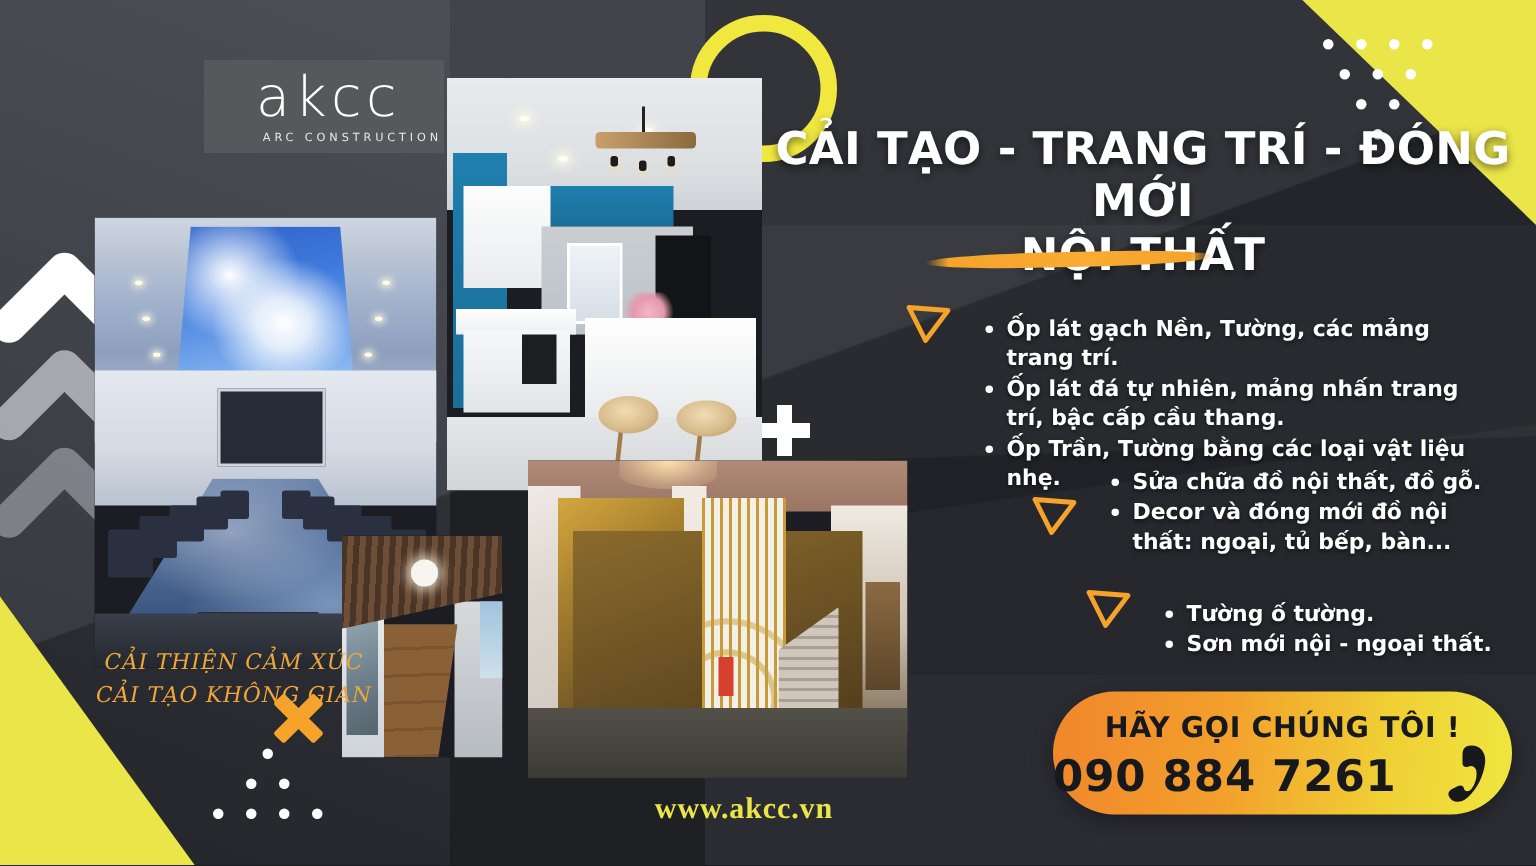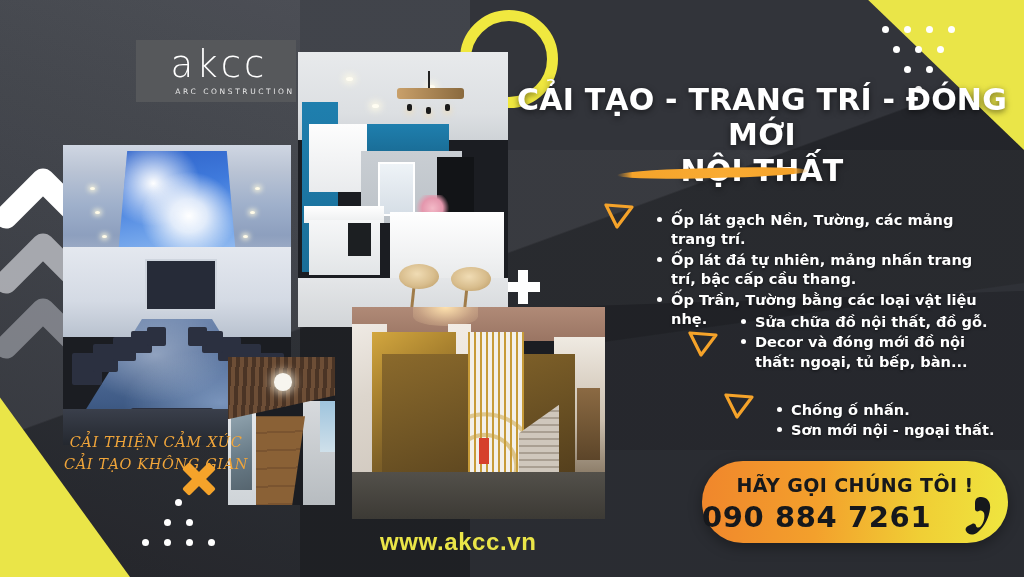--- a/index.html
+++ b/index.html
@@ -271,23 +271,23 @@
   .cta-phone{position:absolute;right:14px;top:34px;}
 
   
   .tagline{
     position:absolute;left:56px;top:432px;width:200px;text-align:center;
     color:#f0a53a;font-size:14.5px;line-height:1.5;letter-spacing:.6px;
     font-family:"DejaVu Serif",serif;font-style:italic;
   }
   .tagline span{display:block;}
   .url{
-    position:absolute;left:380px;top:528px;width:232px;text-align:left;
-    color:#eae548;font-weight:bold;font-size:24px;letter-spacing:.6px;
-    font-family:Liberation Sans, sans-serif;
+    position:absolute;left:380px;top:528px;width:232px;text-align:center;
+    color:#eae548;font-weight:bold;font-size:20px;letter-spacing:.6px;
+    font-family:Liberation Serif, serif;
   }
 </style>
 </head>
 <body>
 
 <div id="poster">
 
   <div class="bg-base"></div>
   <div class="bg-diag-dark"></div>
   <div class="bg-leftwash"></div>
@@ -446,21 +446,21 @@
       <li>Sửa chữa đồ nội thất, đồ gỗ.</li>
       <li>Decor và đóng mới đồ nội thất: ngoại, tủ bếp, bàn...</li>
     </ul>
   </div>
 
   <div class="grp grp3">
     <svg class="tri" width="30" height="28" viewBox="0 0 30 28">
       <path d="M2 3 L28 5 L13 25 Z" fill="none" stroke="#f5a32a" stroke-width="3.2" stroke-linejoin="round"></path>
     </svg>
     <ul class="blist">
-      <li>Chống ố nhấn.</li>
+      <li>Tường ố tường.</li>
       <li>Sơn mới nội - ngoại thất.</li>
     </ul>
   </div>
 
   <div class="cta">
     <div class="cta-l1">HÃY GỌI CHÚNG TÔI !</div>
     <div class="cta-l2">090 884 7261</div>
     <svg class="cta-phone" width="34" height="42" viewBox="0 0 34 42">
       <path d="M21 2 C27 2 31 7 30 14 C29 22 25 31 18 37 C13 41 8 40 6 36 C5 34 6 32 8 31 L12 29 C14 28 16 29 16 31 C17 33 19 33 21 31 C24 27 25 22 24 18 C23 16 21 15 19 16 C17 17 15 16 15 14 L15 8 C15 4 17 2 21 2 Z" fill="#16181c"></path>
     </svg>

